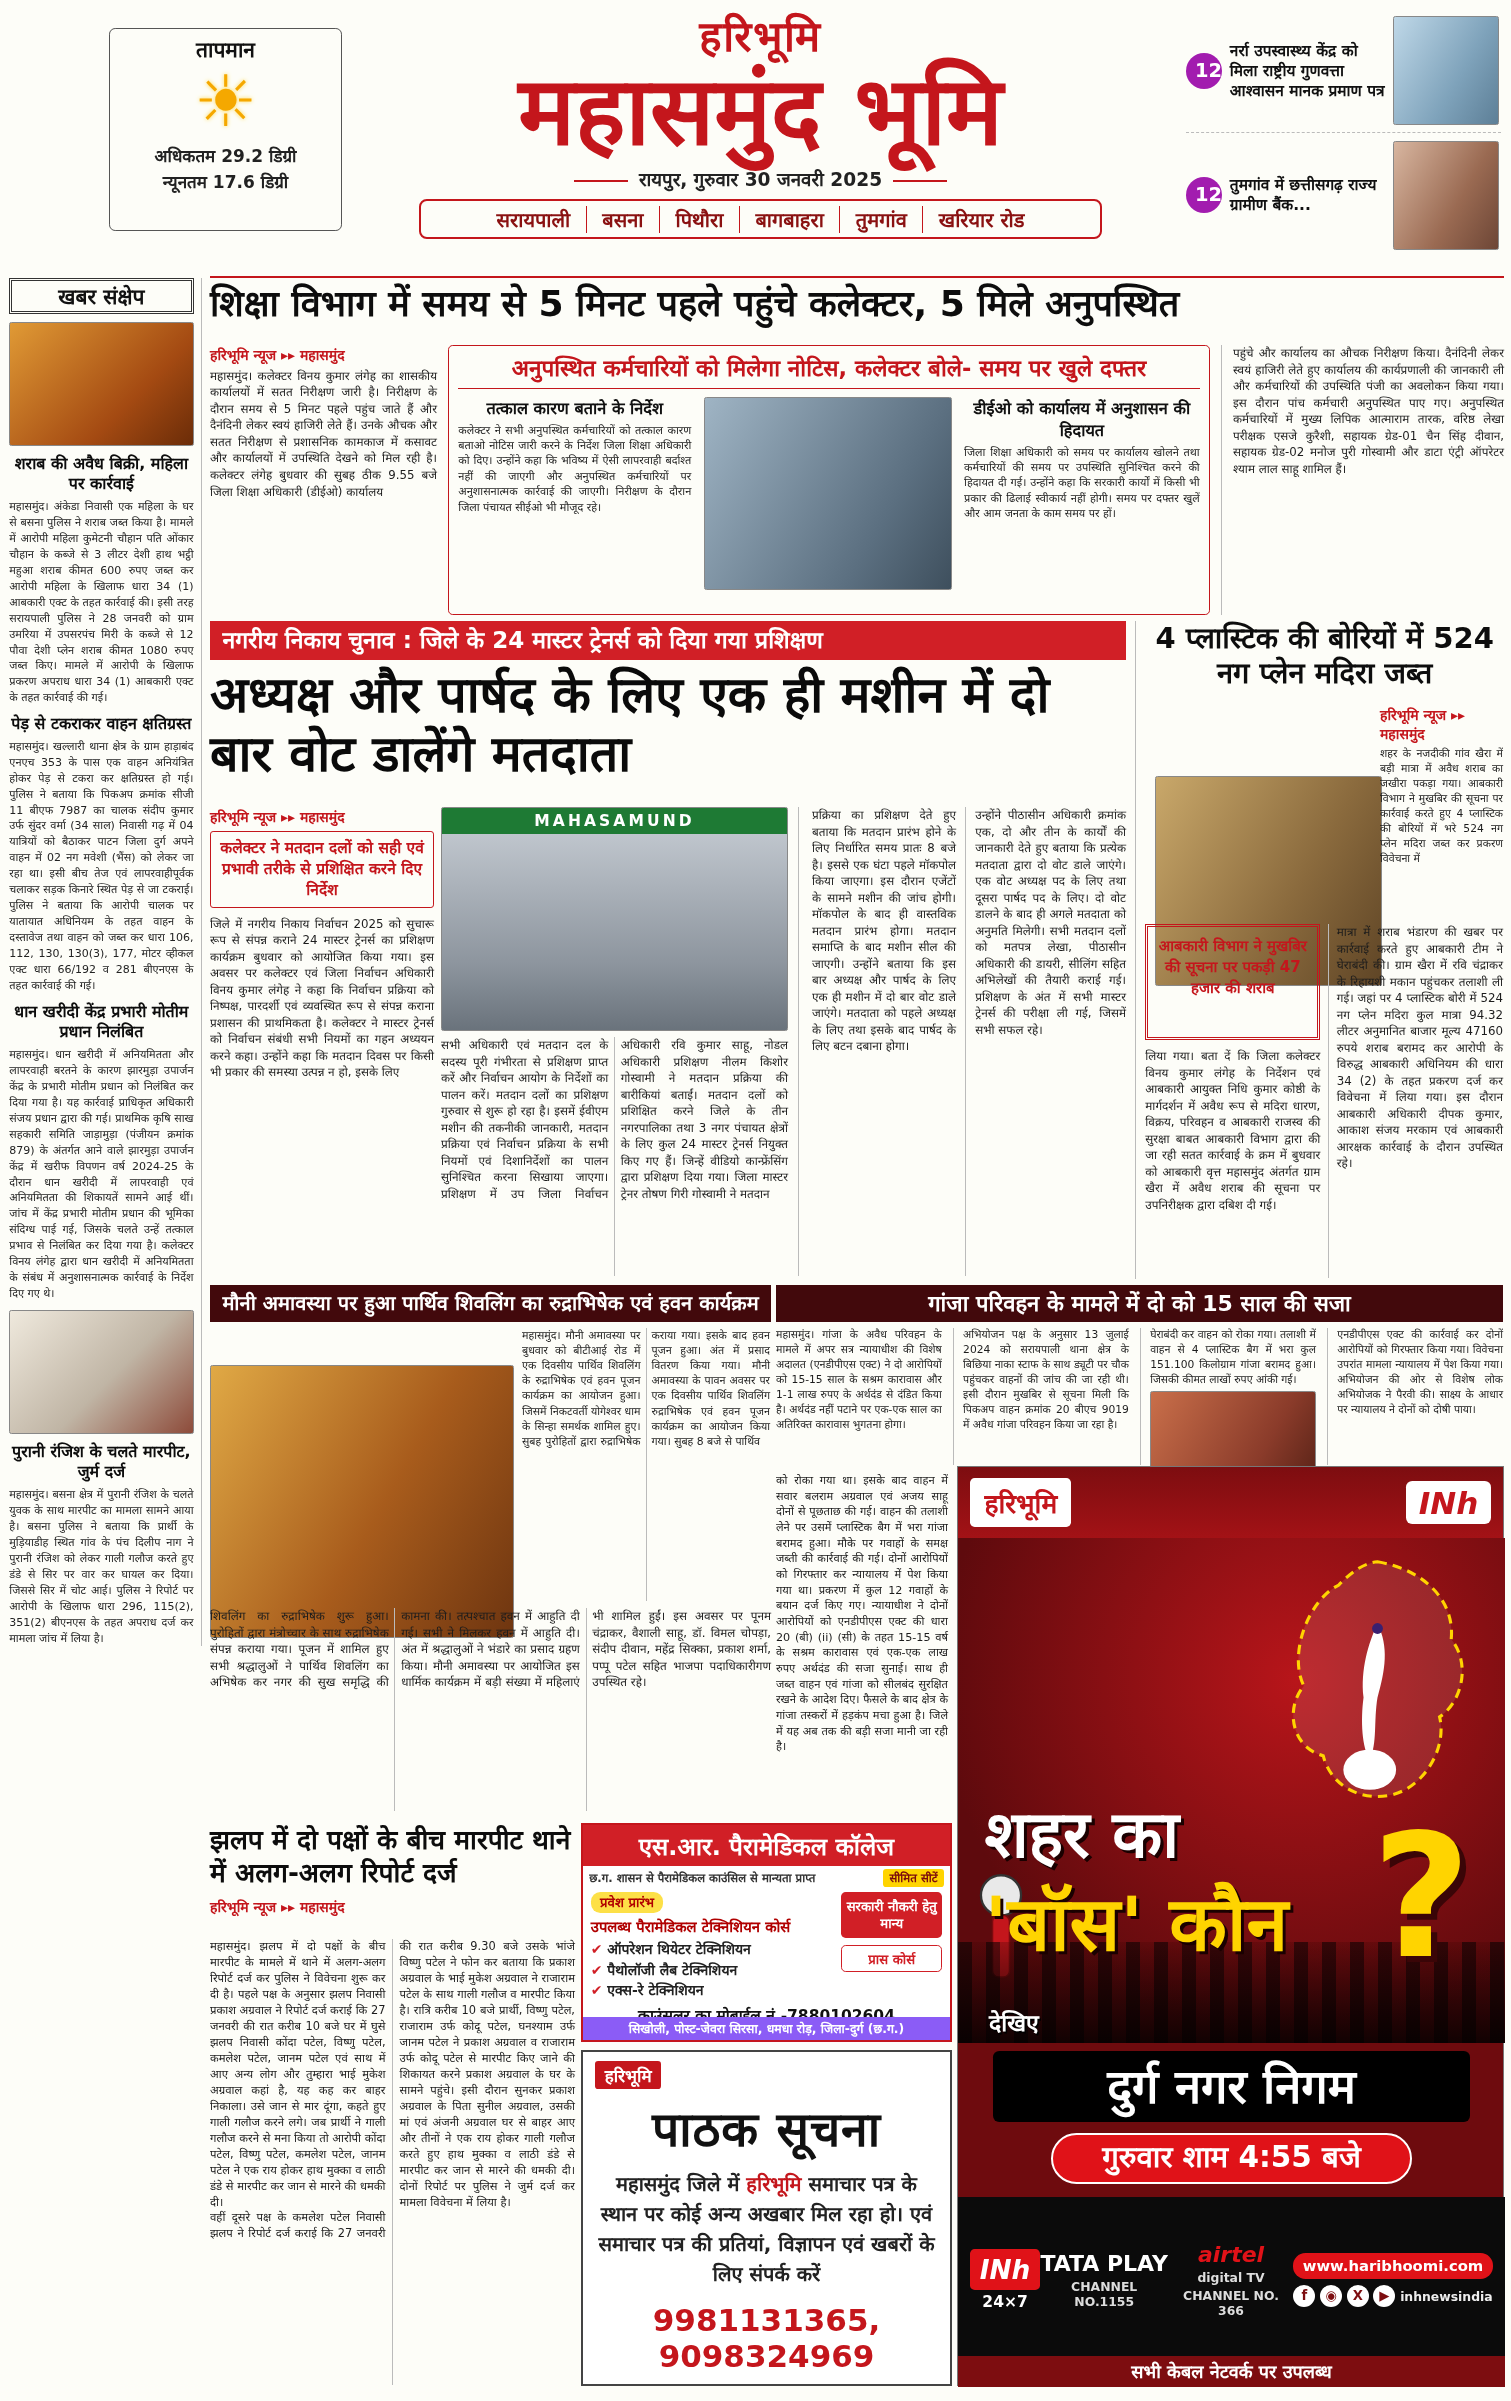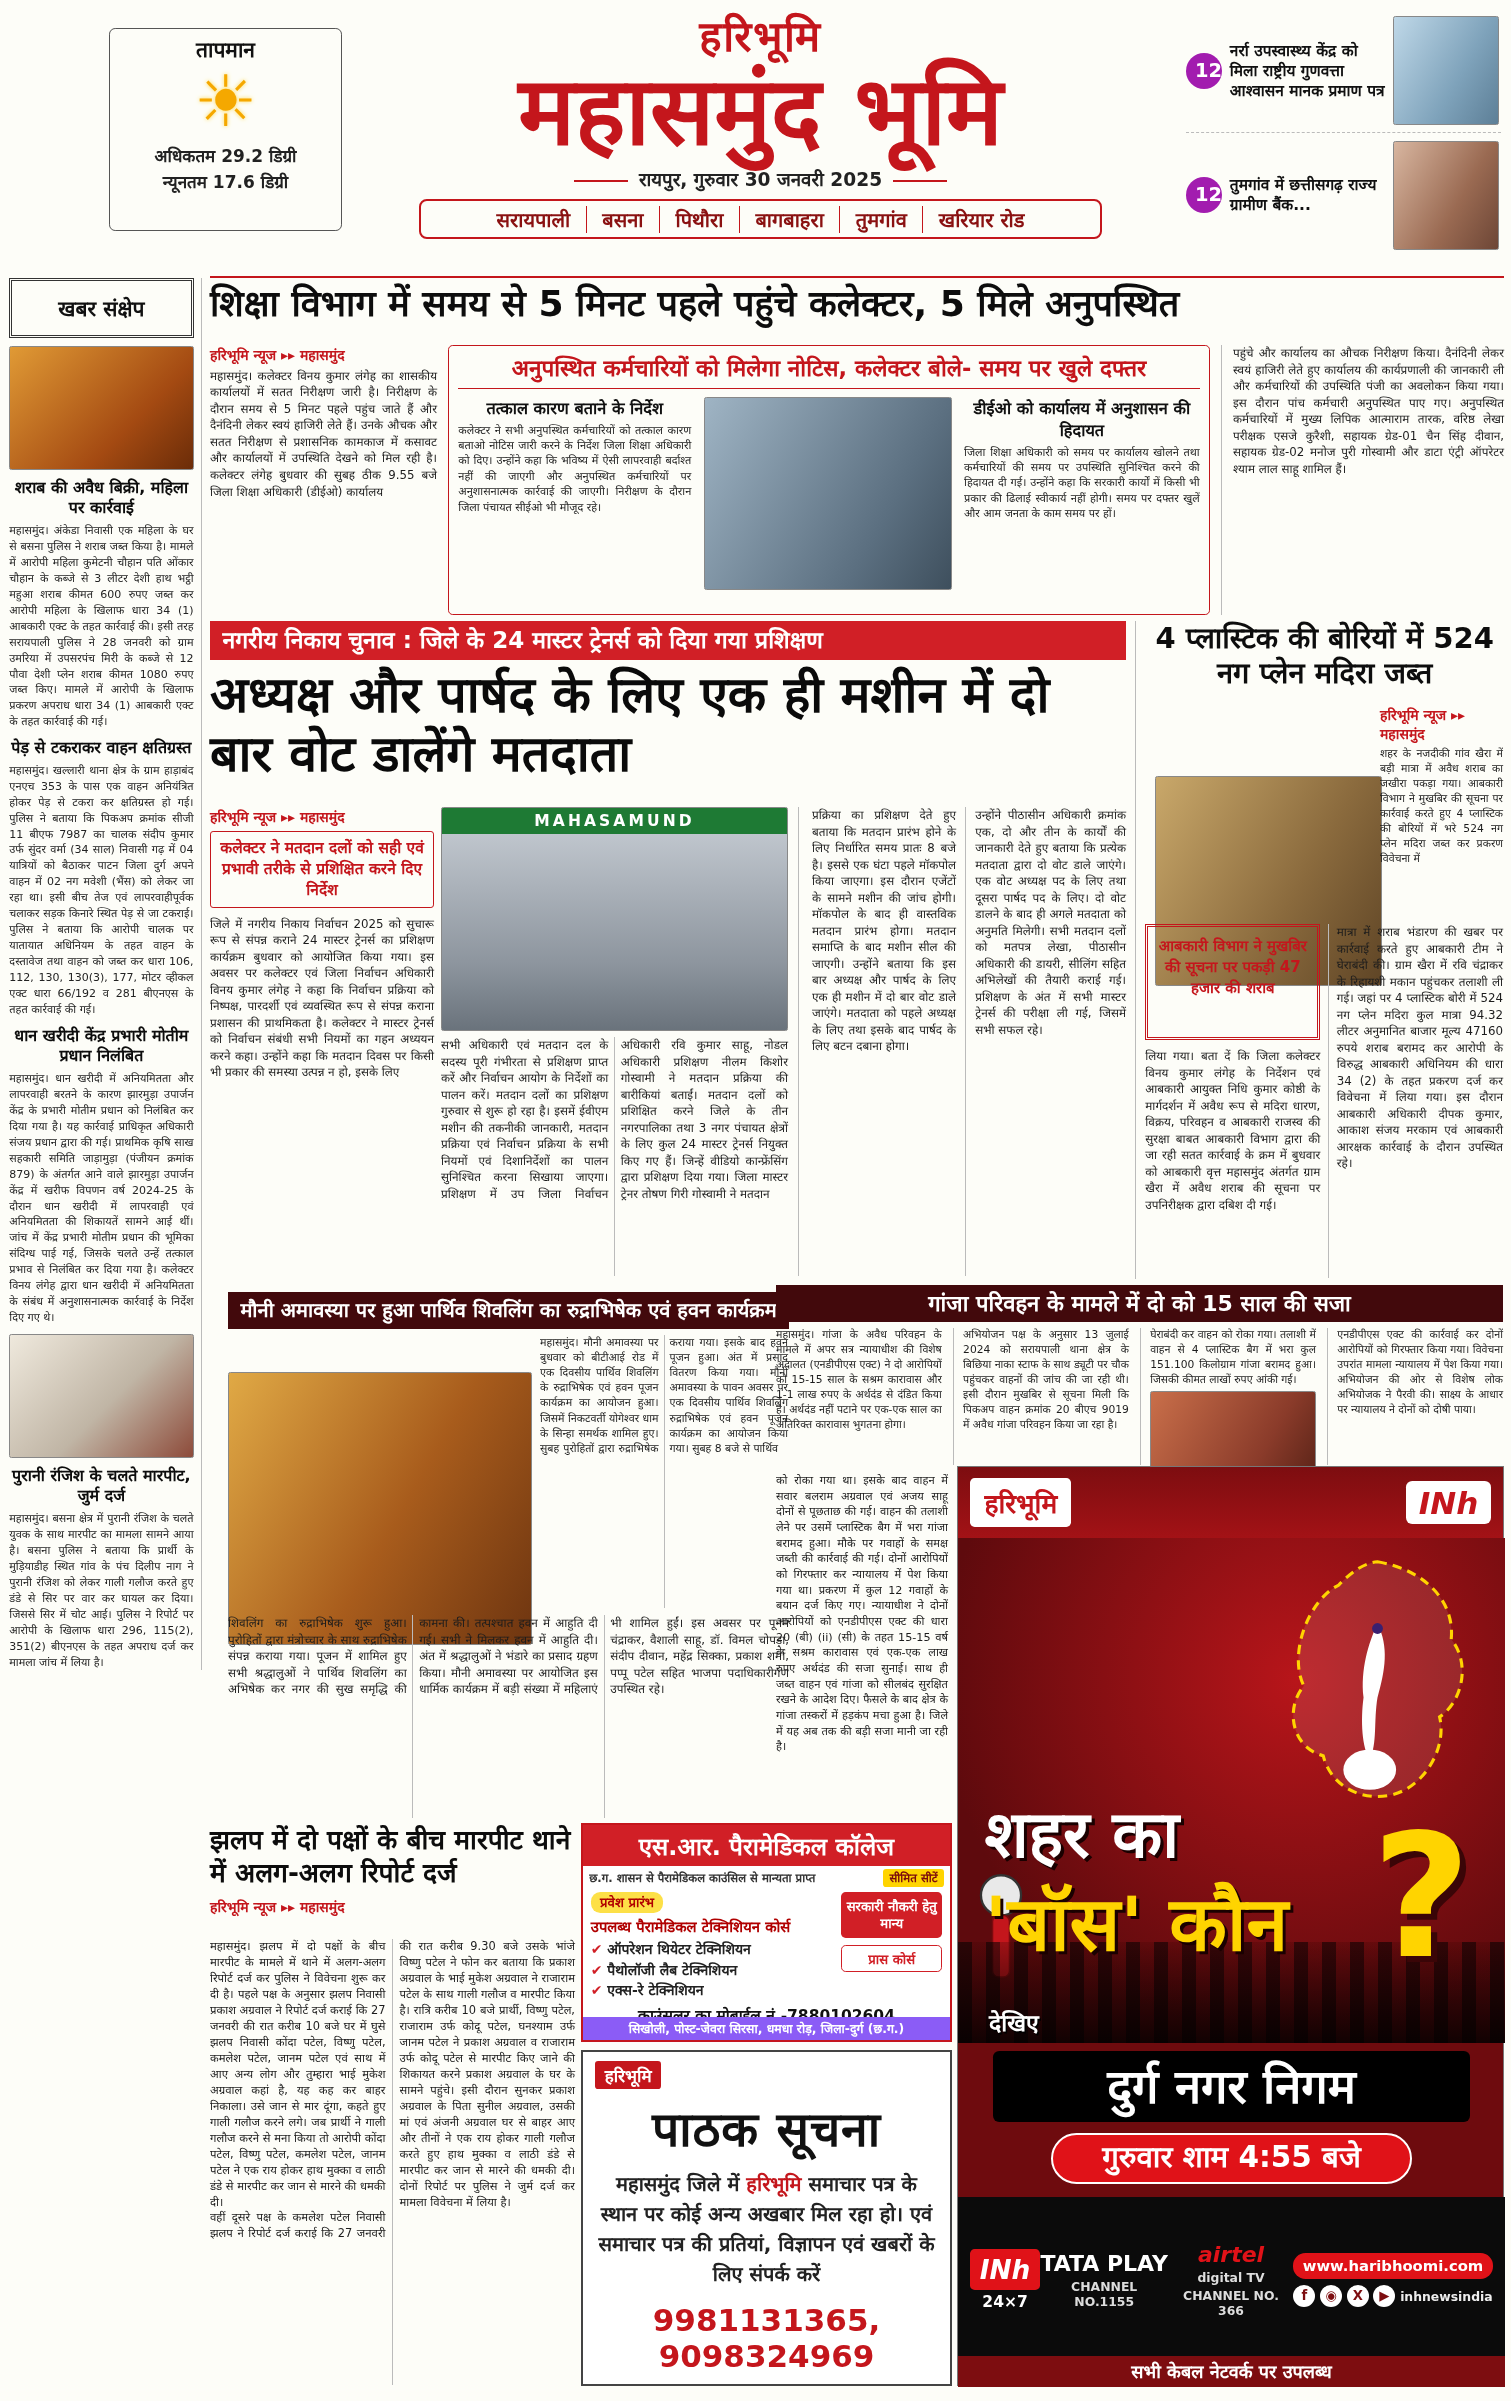--- a/index.html
+++ b/index.html
@@ -31,21 +31,21 @@
   .ph-brief2 { background:linear-gradient(120deg,#d8b6a0,#9a6a52 60%,#6d4636); }
 
   
   .byline { color:#c4161c; font-weight:800; font-size:14px; margin-bottom:3.9px; }
   .bt { font-size:11.8px; line-height:1.4; text-align:justify; color:#1c1c1c; }
   .photo { border:0.8px solid #888; border-radius:2.3px; position:relative; overflow:hidden; }
   .band { background:#42090c; color:#fff; font-weight:800; text-align:center; }
 
   
   .sidebar { left:9.3px; top:278px; width:193px; border-right:0.8px solid #bbb; padding-right:7.8px; }
-  .sb-title { border:3.1px double #333; text-align:center; font-size:21px; font-weight:800; padding:13px 0; color:#111; }
+  .sb-title { border:3.1px double #333; text-align:center; font-size:21px; font-weight:800; padding:1px 0; color:#111; }
   .sb-photo { width:100%; height:124px; margin:7.8px 0 4.7px; }
   .ph-liquor-sb { background:linear-gradient(135deg,#e09a35,#a44a12 65%,#6b2c08); }
   .ph-fight-sb { background:linear-gradient(135deg,#efe9dd,#c0b5a5 55%,#8d4b3a); }
   .sb-h { font-size:16px; font-weight:800; text-align:center; line-height:1.3; margin:7.8px 0 3.9px; color:#0d0d0d; }
   .sb-p { font-size:11px; line-height:1.45; text-align:justify; color:#222; }
 
   
   .collector { left:210px; top:276px; width:1294px; height:340px; border-top:2.3px solid #c4161c; padding-top:6.2px; }
   .c-head { font-size:36px; font-weight:800; color:#0d0d0d; line-height:1.12; }
   .c-col1 { left:0; top:67px; width:227px; height:270px; }
@@ -75,21 +75,21 @@
   .liquor { left:1135px; top:621px; width:369px; height:658px; border-left:0.8px solid #bbb; padding-left:9.3px; }
   .l-head { font-size:29px; font-weight:800; text-align:center; line-height:1.22; color:#0d0d0d; }
   .l-photo { left:9.3px; top:84px; width:227px; height:210px; background:linear-gradient(120deg,#c9a86a,#8a6a3d 60%,#5f4526); }
   .l-side { left:244px; top:84px; width:123px; height:210px; }
   .l-side .bt { font-size:10.7px; }
   .l-box { left:9.3px; top:303px; width:175px; height:116px; border:3.1px double #c4161c; color:#c4161c; font-weight:800; font-size:15px; text-align:center; padding:9.3px 6.2px; line-height:1.4; }
   .l-col1 { left:9.3px; top:427px; width:175px; height:230px; }
   .l-col2 { left:192px; top:303px; width:175px; height:354px; border-left:0.8px solid #bbb; padding-left:7.8px; }
 
   
-  .shiv { left:228px; top:1285px; width:561px; height:530px;margin-top:7px; }
+  .shiv { left:210px; top:1285px; width:561px; height:530px; }
   .s-band { height:37px; font-size:20px; line-height:37px; }
   .s-photo { left:0; top:43px; width:304px; height:273px; background:linear-gradient(120deg,#e0a945,#a85c1c 55%,#6e3510); }
   .s-right { left:312px; top:43px; width:248px; height:273px; column-count:2; column-gap:11px; column-rule:0.8px solid #bbb; }
   .s-right .bt { font-size:10.8px; }
   .s-bottom { left:0; top:323px; width:561px; height:203px; column-count:3; column-gap:12.4px; column-rule:0.8px solid #bbb; }
 
   
   .ganja { left:776px; top:1285px; width:727px; height:530px; }
   .g-band { height:37px; font-size:22px; line-height:37px; }
   .g-cols { left:0; top:43px; width:727px; height:137px; display:flex; gap:11px; }

